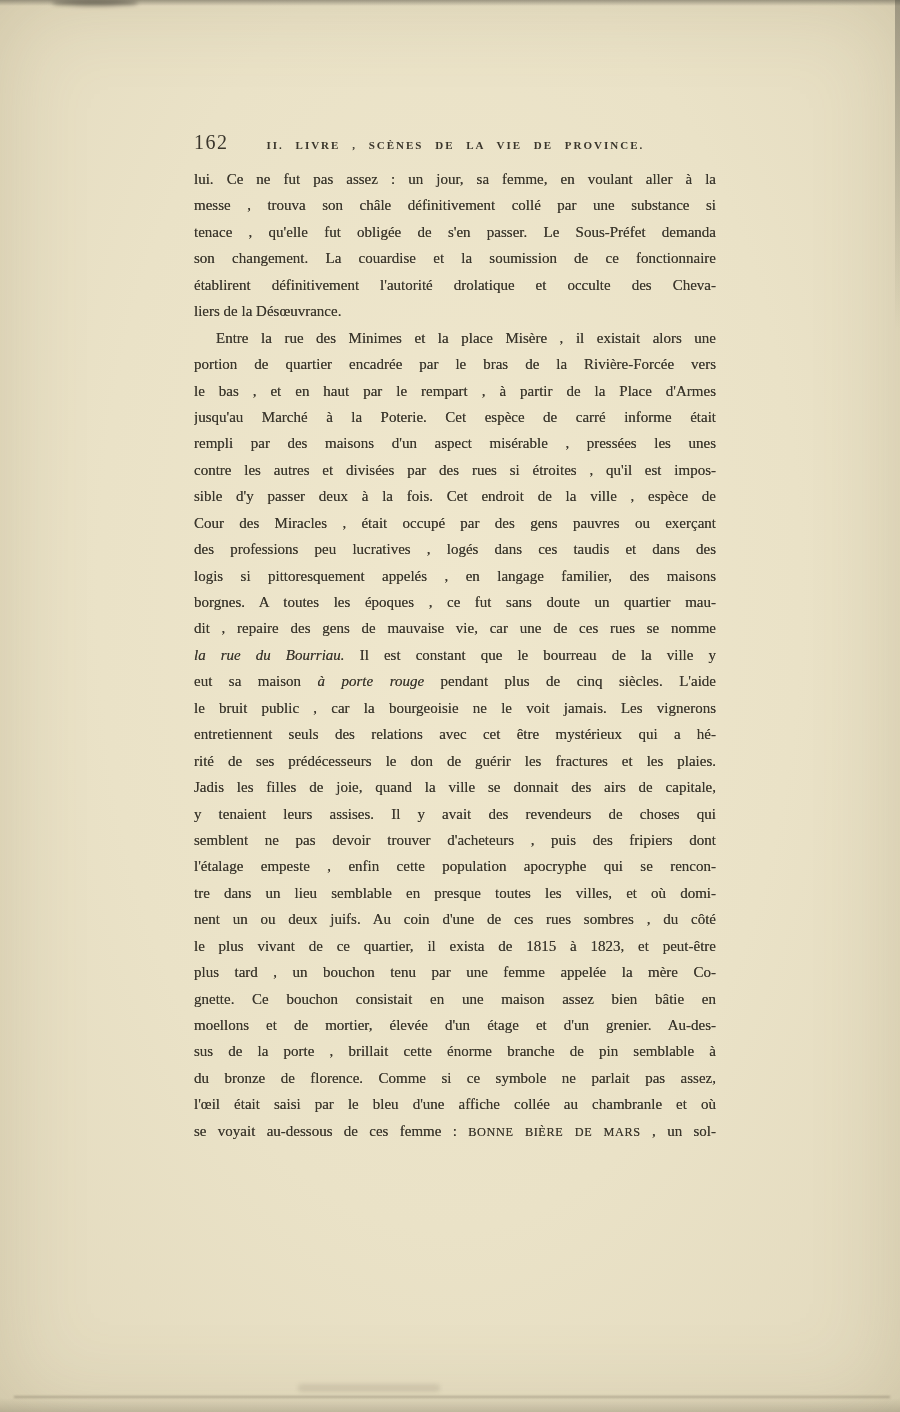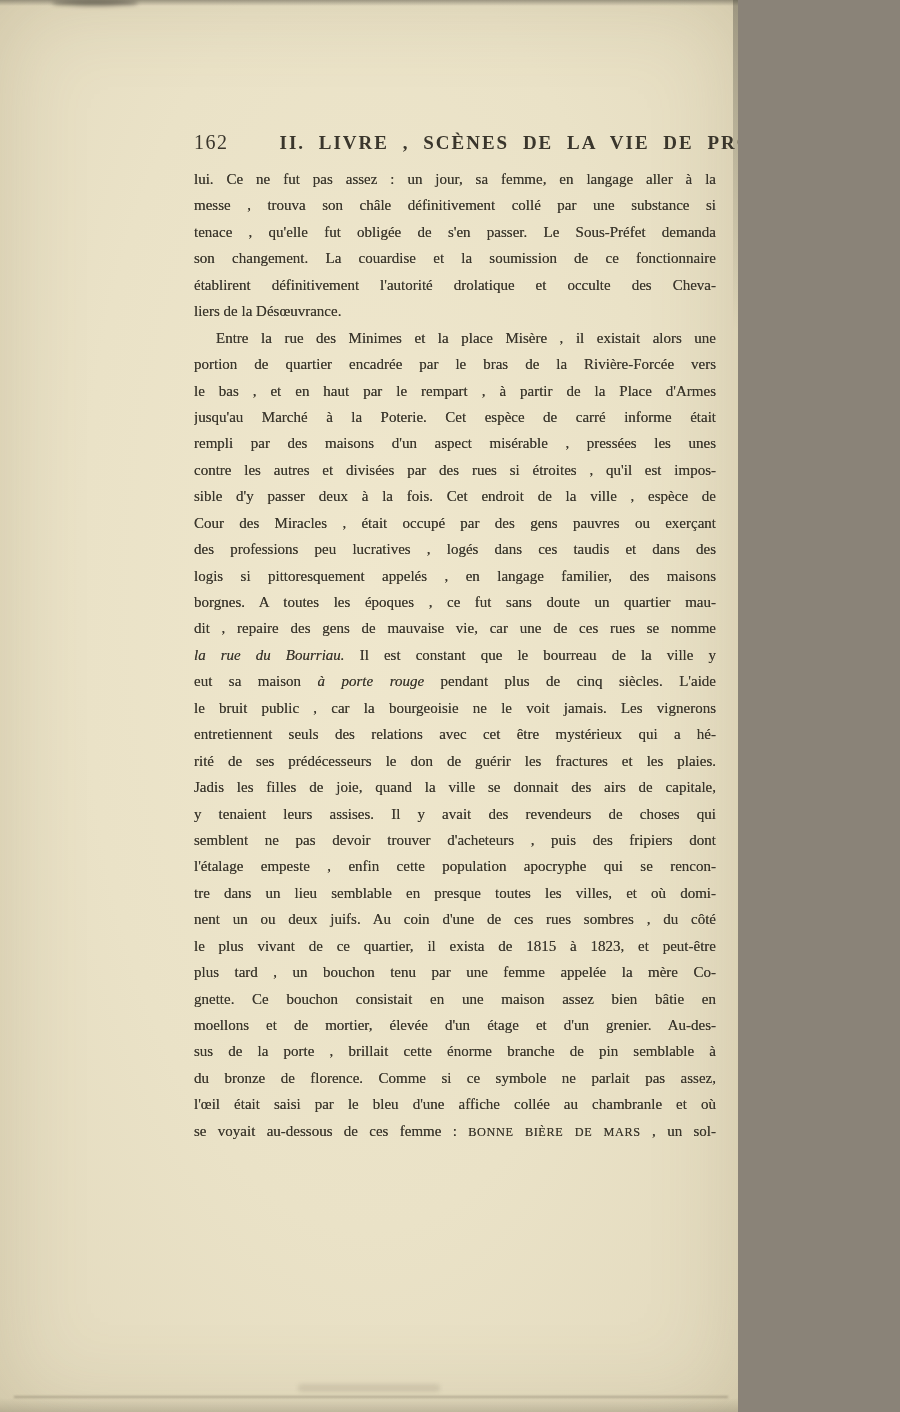--- a/index.html
+++ b/index.html
@@ -1,34 +1,34 @@
 <!DOCTYPE html>
 <html><head>
 <meta charset="utf-8">
 <style>
   * { margin:0; padding:0; box-sizing:border-box; }
   html, body { width:900px; height:1412px; background:#8a8378; }
   .scan {
     position:relative;
-    width:738px; height:1412px;
+    width:900px; height:1412px;
     overflow:hidden;
     background: radial-gradient(ellipse at 50% 42%, #efe7cd 0%, var(--paper,#eae2c7) 55%, #e2d9bd 100%);
     box-shadow: inset 0 0 90px rgba(125,110,70,.20);
     font-family:"Liberation Serif","DejaVu Serif",serif;
     color: var(--ink,#3a362c);
   }
   .header {
     position:absolute; left:194px; top:131px; width:524px;
     display:flex; align-items:baseline;
   }
   .pageno { font-size:20px; letter-spacing:1.5px; }
   .runtitle {
-    font-size:19px; font-weight:700;
+    font-size:11px; font-weight:700;
     letter-spacing:2px; word-spacing:7px;
-    margin-left:51px; white-space:nowrap;
+    margin-left:38px; white-space:nowrap;
   }
   .text-block {
     position:absolute; left:194px; top:166px; width:522px;
     font-size:15px;
     text-shadow: 0 0 .35px rgba(58,54,44,.75);
   }
   .line {
     height:26.45px; line-height:26.45px;
     text-align:justify; text-align-last:justify;
     overflow:hidden;
@@ -60,21 +60,21 @@
   <div class="edge-top"></div>
   <div class="corner-blotch"></div>
   <div class="edge-right"></div>
 
   <div class="header">
     <span class="pageno">162</span>
     <span class="runtitle">II. LIVRE , SCÈNES DE LA VIE DE PROVINCE.</span>
   </div>
 
   <div class="text-block">
-      <div class="line"><span>lui. Ce ne fut pas assez : un jour, sa femme, en langage aller à la</span></div>
+      <div class="line"><span>lui. Ce ne fut pas assez : un jour, sa femme, en voulant aller à la</span></div>
       <div class="line"><span>messe , trouva son châle définitivement collé par une substance si</span></div>
       <div class="line"><span>tenace , qu'elle fut obligée de s'en passer. Le Sous-Préfet demanda</span></div>
       <div class="line"><span>son changement. La couardise et la soumission de ce fonctionnaire</span></div>
       <div class="line"><span>établirent définitivement l'autorité drolatique et occulte des Cheva-</span></div>
       <div class="line free"><span>liers de la Désœuvrance.</span></div>
       <div class="line indent"><span>Entre la rue des Minimes et la place Misère , il existait alors une</span></div>
       <div class="line"><span>portion de quartier encadrée par le bras de la Rivière-Forcée vers</span></div>
       <div class="line"><span>le bas , et en haut par le rempart , à partir de la Place d'Armes</span></div>
       <div class="line"><span>jusqu'au Marché à la Poterie. Cet espèce de carré informe était</span></div>
       <div class="line"><span>rempli par des maisons d'un aspect misérable , pressées les unes</span></div>

